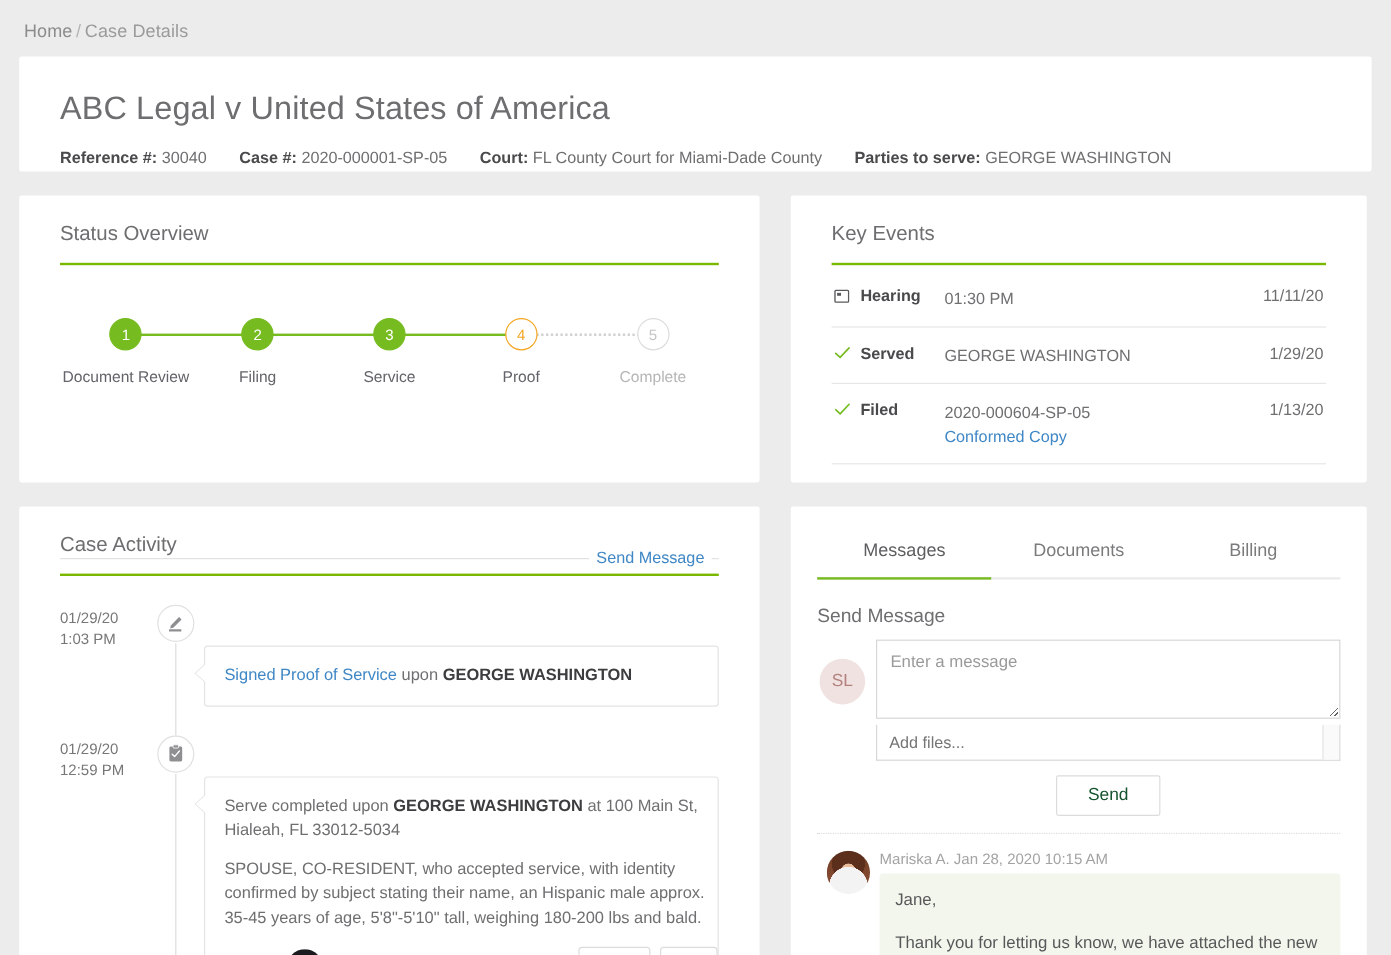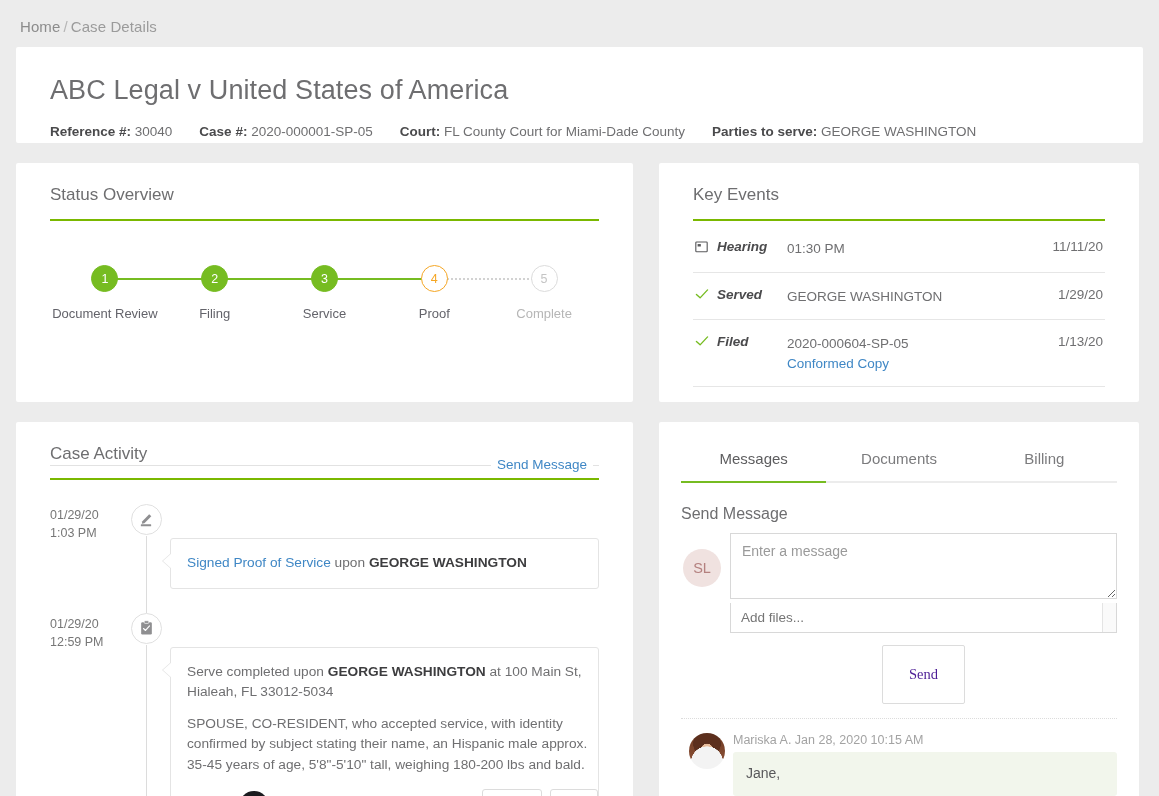--- a/index.html
+++ b/index.html
@@ -122,21 +122,21 @@
   
   .ke-list { margin-top: 4px; }
   .ke-row {
     display: flex;
     align-items: flex-start;
     padding: 14px 2px 13px 2px;
     border-bottom: 1px solid #e6e6e6;
     font-size: 13.5px;
   }
   .ke-icon { width: 22px; flex:0 0 22px; padding-top:1px; }
-  .ke-type { width: 70px; flex: 0 0 70px; font-weight: bold; color:#4a4a4c;font-style:italic; }
+  .ke-type { width: 70px; flex: 0 0 70px; font-weight: bold; color:#4a4a4c; }
   .ke-body { flex: 1 1 auto; color:#6f6f71; line-height:1.45; }
   .ke-body a { color:#3f87c5; text-decoration:none; display:block; }
   .ke-date { flex: 0 0 auto; color:#6f6f71; padding-left: 10px; }
 
   
   .timeline { margin-top: 22px; position: relative; }
   .tl-item { display:flex; position: relative; padding-bottom: 22px; }
   .tl-time {
     width: 72px; flex:0 0 72px;
     font-size: 12.5px; color:#777; line-height:1.45;
@@ -267,24 +267,24 @@
   .files-row input {
     flex:1 1 auto; border:none; outline:none;
     padding: 0 10px; font-size: 13.5px; color:#58585a;
     font-family: "Liberation Sans", sans-serif;
     background: transparent;
   }
   .files-row .grip { width: 14px; height: 100%; border-left:1px solid #e4e4e4; background:#fafafa; }
   .send-wrap { text-align:center; margin-top: 12px; }
   .send-btn {
     border:1px solid #dcdcdc; background:#fff;
-    color:#4c1d95; font-size:14.5px;
-    padding: 20px 26px; border-radius:2px;
+    color:#14532d; font-size:14.5px;
+    padding: 8px 26px; border-radius:2px;
     cursor:pointer;
-    font-family: Liberation Serif, serif;
+    font-family: Liberation Sans, sans-serif;
   }
   .thread { margin-top: 14px; border-top: 1px dotted #dcdcdc; padding-top: 14px; }
   .msg-item { display:flex; }
   .msg-av { width: 36px; height:36px; border-radius:50%; flex:0 0 36px; margin-right: 8px; }
   .msg-meta { font-size: 12.5px; color:#a3a3a3; margin-bottom: 5px; }
   .msg-bubble {
     background:#f2f6ec;
     border-radius: 3px;
     padding: 11px 13px;
     font-size: 14px; color:#58585a;
@@ -507,20 +507,21 @@
         </div>
       </div>
 
       <div class="thread">
         <div class="msg-item">
           <span class="msg-av avatar-img mariska"></span>
           <div class="msg-body">
             <div class="msg-meta"><span>Mariska A.</span> <span>Jan 28, 2020 10:15 AM</span></div>
             <div class="msg-bubble">
               <p>Jane,</p>
+              <p>Thank you for letting us know, we have attached the new</p>
             </div>
           </div>
         </div>
       </div>
 
     </div>
   </div>
 </div>
 
 </body></html>

